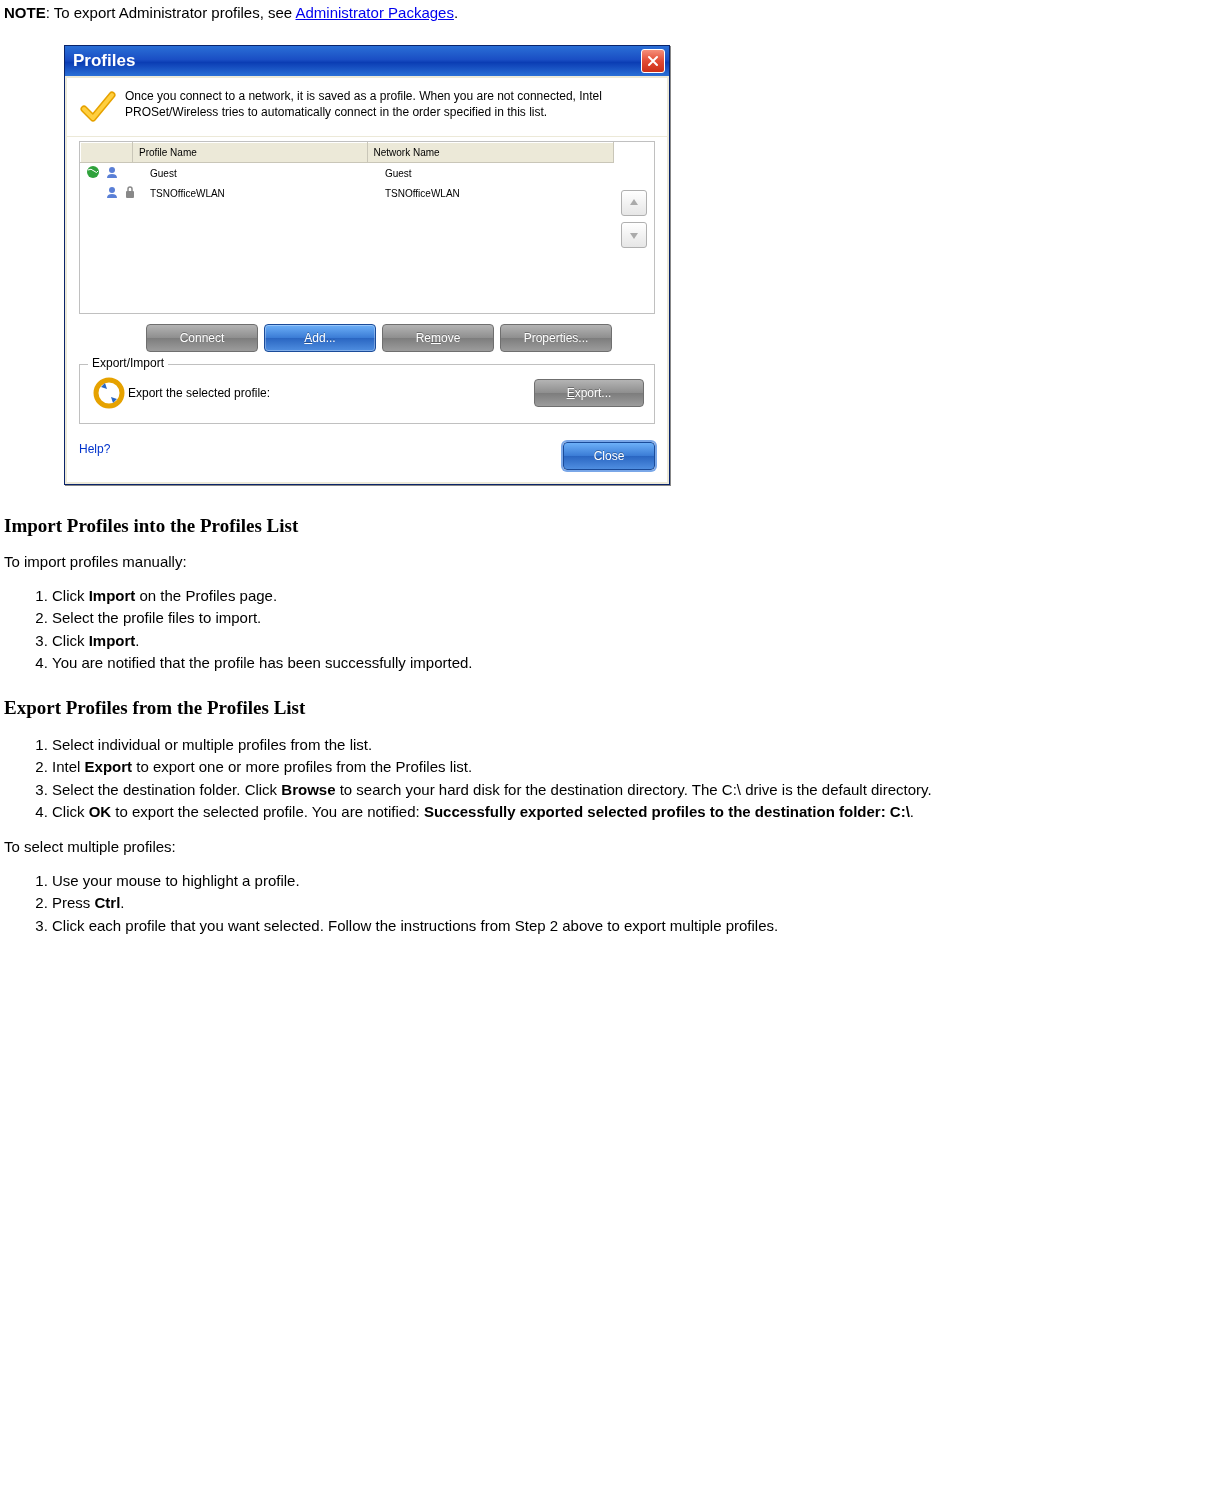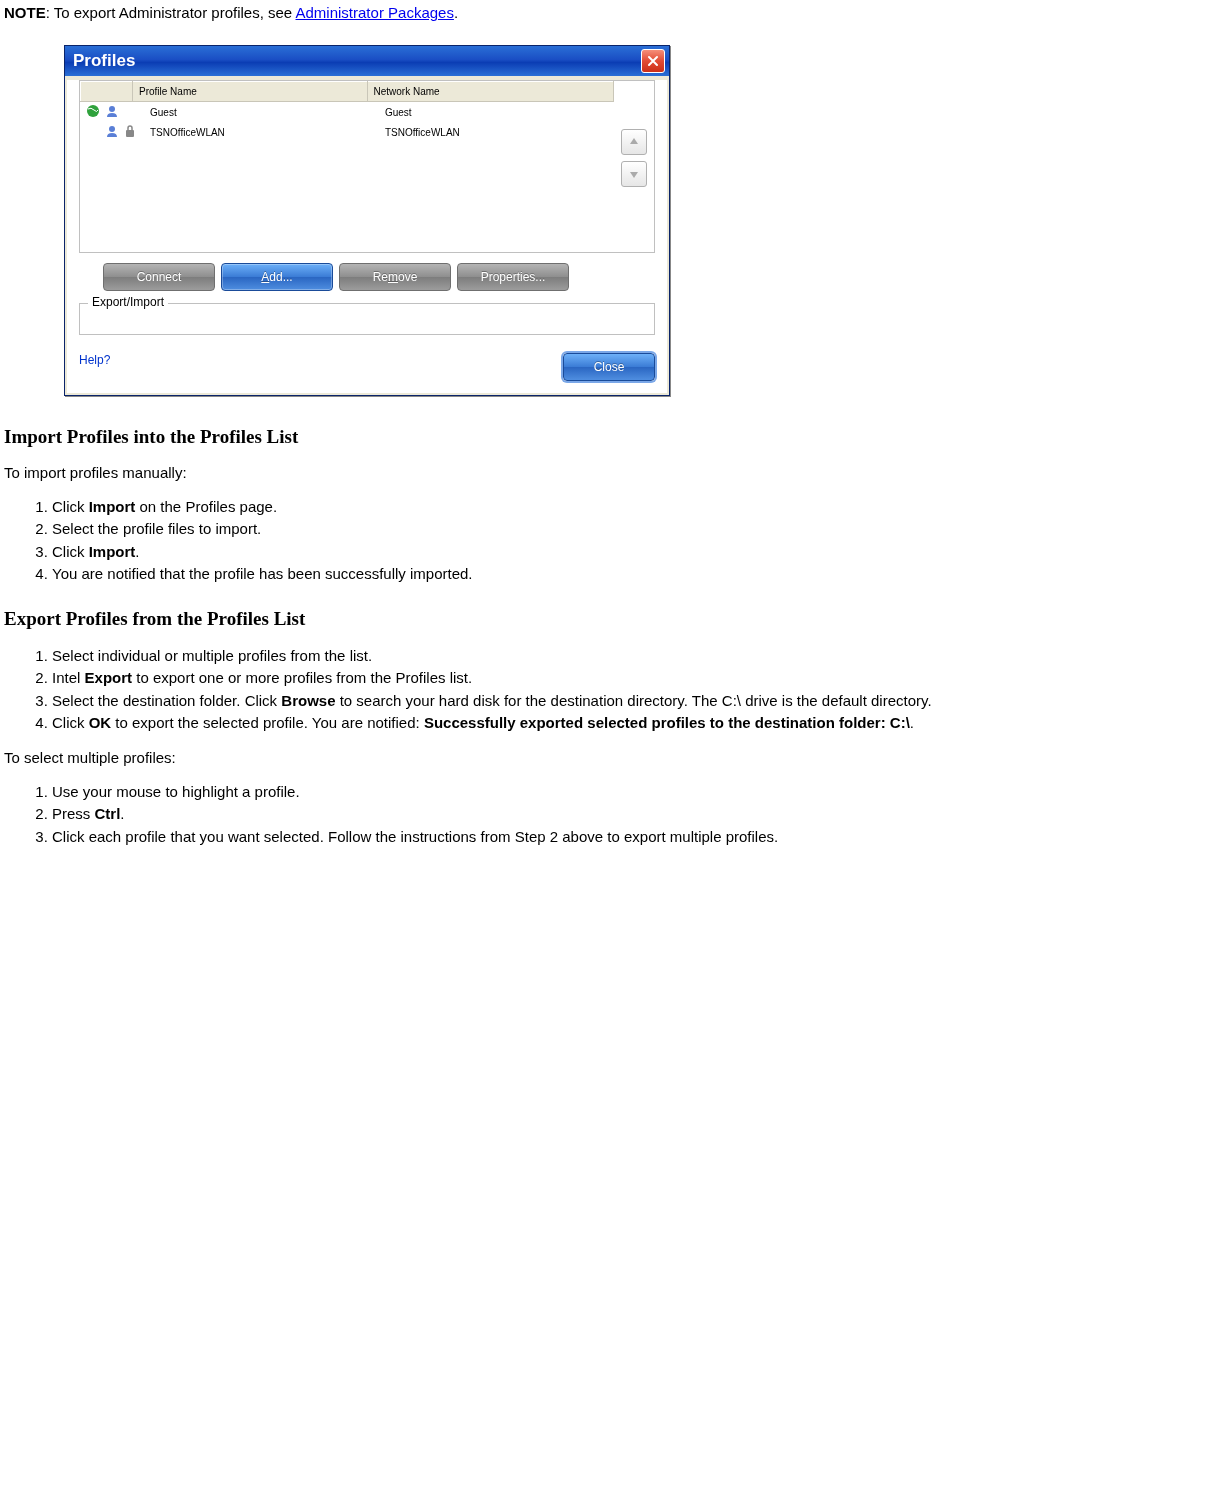--- a/index.html
+++ b/index.html
@@ -103,21 +103,21 @@
   .arrow-btn {
     width:24px;height:24px;
     border:1px solid #b0b0b0;
     background:linear-gradient(#fff,#e6e6e6);
     border-radius:3px;
     display:flex;align-items:center;justify-content:center;
     color:#888;
   }
 
   .btn-row {
-    display:flex;gap:6px;justify-content:flex-start;
+    display:flex;gap:6px;justify-content:center;
     padding:10px 12px 6px 36px;
   }
   .xp-btn {
     height:26px;min-width:110px;
     border:1px solid #6f6f6f;
     border-radius:4px;
     background:linear-gradient(#b4b4b4,#8e8e8e 50%,#7d7d7d 51%,#9c9c9c);
     color:#fff;
     font-family:Tahoma,Verdana,sans-serif;
     font-size:12px;
@@ -127,21 +127,21 @@
   .xp-btn.primary {
     background:linear-gradient(#6db0f8,#3a7bd5 50%,#2a66c2 51%,#4f8ee0);
     border-color:#1a4b99;
     box-shadow:inset 0 0 0 1px rgba(255,255,255,0.3);
   }
   .xp-btn .underline { text-decoration:underline; }
 
   .fieldset {
     margin:6px 12px 10px 12px;
     border:1px solid #c0c0c0;
-    padding:8px 10px 22px 10px;
+    padding:8px 10px 10px 10px;
     position:relative;
   }
   .fieldset .legend {
     position:absolute;top:-9px;left:8px;
     background:#fff;padding:0 4px;font-size:12px;color:#000;
   }
   .ei-row { display:flex;align-items:center;margin:4px 0; }
   .ei-icon { width:38px;display:flex;align-items:center;justify-content:center; }
   .ei-label { flex:1; }
   .ei-btn-wrap { width:110px; }
@@ -170,20 +170,29 @@
   <div class="dialog">
     <div class="dlg-titlebar">
       <div class="dlg-title">Profiles</div>
       <div class="dlg-close">
         <svg width="12" height="12" viewBox="0 0 12 12">
             <path d="M2 2 L10 10 M10 2 L2 10" stroke="#fff" stroke-width="2" stroke-linecap="round"></path>
           </svg>
       </div>
     </div>
     <div class="dlg-body">
+      <div class="dlg-intro">
+        <div class="check-icon">
+          <svg width="38" height="38" viewBox="0 0 38 38">
+            <path d="M6 20 L15 29 L34 6" fill="none" stroke="#e6a200" stroke-width="7" stroke-linecap="round" stroke-linejoin="round"></path>
+            <path d="M6 20 L15 29 L34 6" fill="none" stroke="#ffcf3f" stroke-width="4" stroke-linecap="round" stroke-linejoin="round"></path>
+          </svg>
+        </div>
+        <div class="dlg-intro-text">Once you connect to a network, it is saved as a profile. When you are not connected, Intel PROSet/Wireless tries to automatically connect in the order specified in this list.</div>
+      </div>
 
       <div class="profile-table-wrap">
         <div style="flex:1">
           <table class="profile-table">
             <thead>
               <tr>
                 <th style="width:52px"></th>
                 <th style="width:44%">Profile Name</th>
                 <th>Network Name</th>
               </tr>
@@ -252,20 +261,36 @@
             <span class="underline">m</span>
             <span>ove</span>
           </div>
         <div class="xp-btn">
             <span>Properties...</span>
           </div>
       </div>
 
       <div class="fieldset">
         <div class="legend">Export/Import</div>
+        <div class="ei-row">
+          <div class="ei-icon" style="grid-row:span 2">
+            <svg width="32" height="32" viewBox="0 0 32 32">
+                <circle cx="16" cy="16" r="13" fill="none" stroke="#e6a200" stroke-width="5"></circle>
+                <path d="M8 10 L12 6 L14 12 Z" fill="#2a66c2"></path>
+                <path d="M24 22 L20 26 L18 20 Z" fill="#2a66c2"></path>
+              </svg>
+          </div>
+          <div class="ei-label">Export the selected profile:</div>
+          <div class="ei-btn-wrap">
+              <div class="xp-btn" style="min-width:100px">
+                <span class="underline">E</span>
+                <span>xport...</span>
+              </div>
+            </div>
+        </div>
       </div>
 
       <div class="dlg-footer">
         <div class="help-link">Help?</div>
         <div class="xp-btn primary" style="min-width:90px;box-shadow:0 0 0 2px #7aa7e8">
             <span>Close</span>
           </div>
       </div>
     </div>
   </div>

